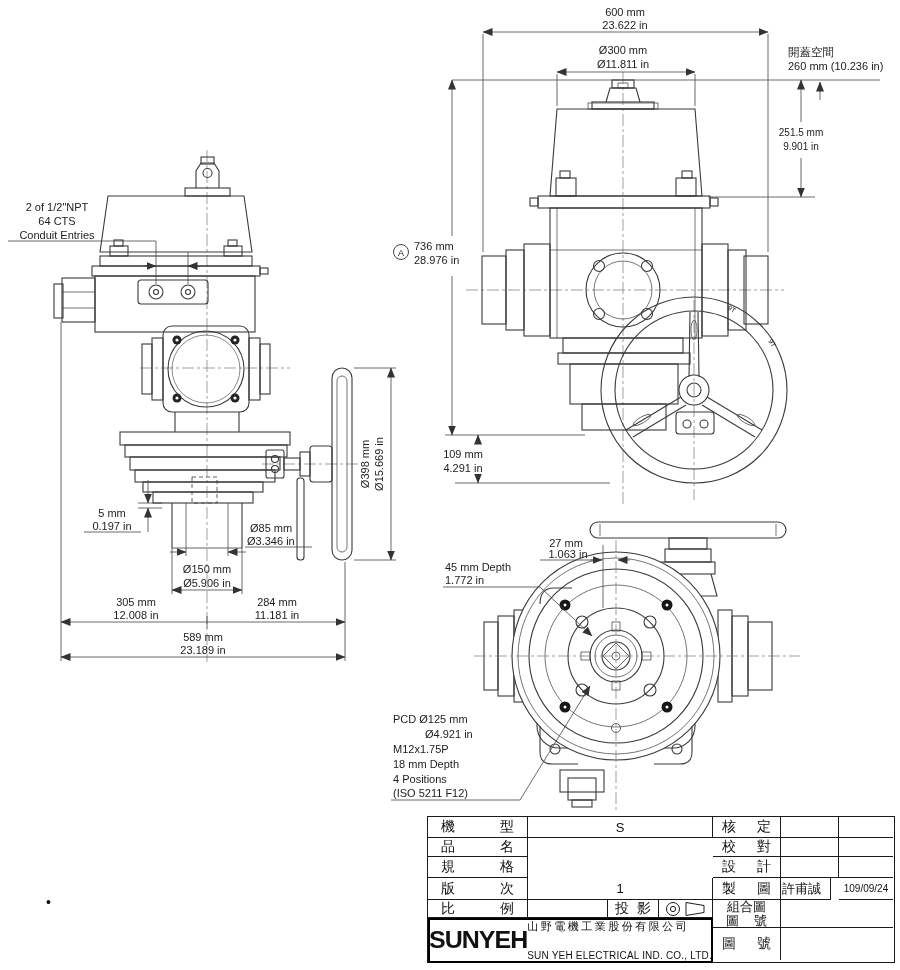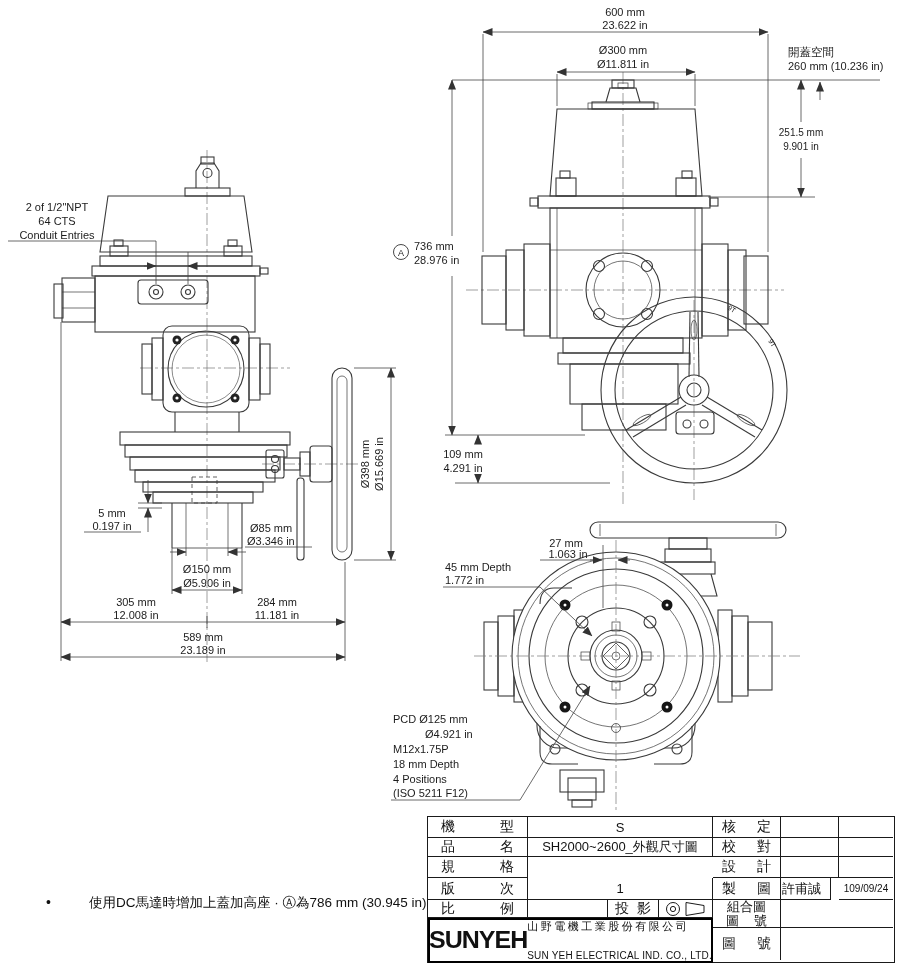--- a/index.html
+++ b/index.html
@@ -384,21 +384,20 @@
 
     <div class="cell lab" style="left:0;top:0;width:100px;height:21px">
       <span>機</span>
         <span>型</span>
     </div>
     <div class="cell val" style="left:100px;top:0;width:185px;height:21px">S</div>
     <div class="cell lab" style="left:0;top:21px;width:100px;height:19px">
       <span>品</span>
         <span>名</span>
     </div>
-    <div class="cell val" style="left:100px;top:21px;width:185px;height:19px">SH2000~2600_外觀尺寸圖</div>
     <div class="cell lab" style="left:0;top:40px;width:100px;height:21px">
       <span>規</span>
         <span>格</span>
     </div>
     <div class="cell lab" style="left:0;top:61px;width:100px;height:22px">
       <span>版</span>
         <span>次</span>
     </div>
     <div class="cell val" style="left:100px;top:61px;width:185px;height:22px">1</div>
 
@@ -463,16 +462,15 @@
     <div class="cell lab nobottom" style="left:285px;top:111px;width:68px;height:32px;padding:0 9px">
       <span>圖</span>
         <span>號</span>
     </div>
     <div class="cell val noright nobottom" style="left:353px;top:111px;width:112px;height:32px"></div>
   </div>
 
   
   <div class="note">
     <span class="b">•</span>
-    <span>使用DC馬達時增加上蓋加高座 · Ⓐ為786 mm (30.945 in)</span>
   </div>
 
 </div>
 
 </body></html>

